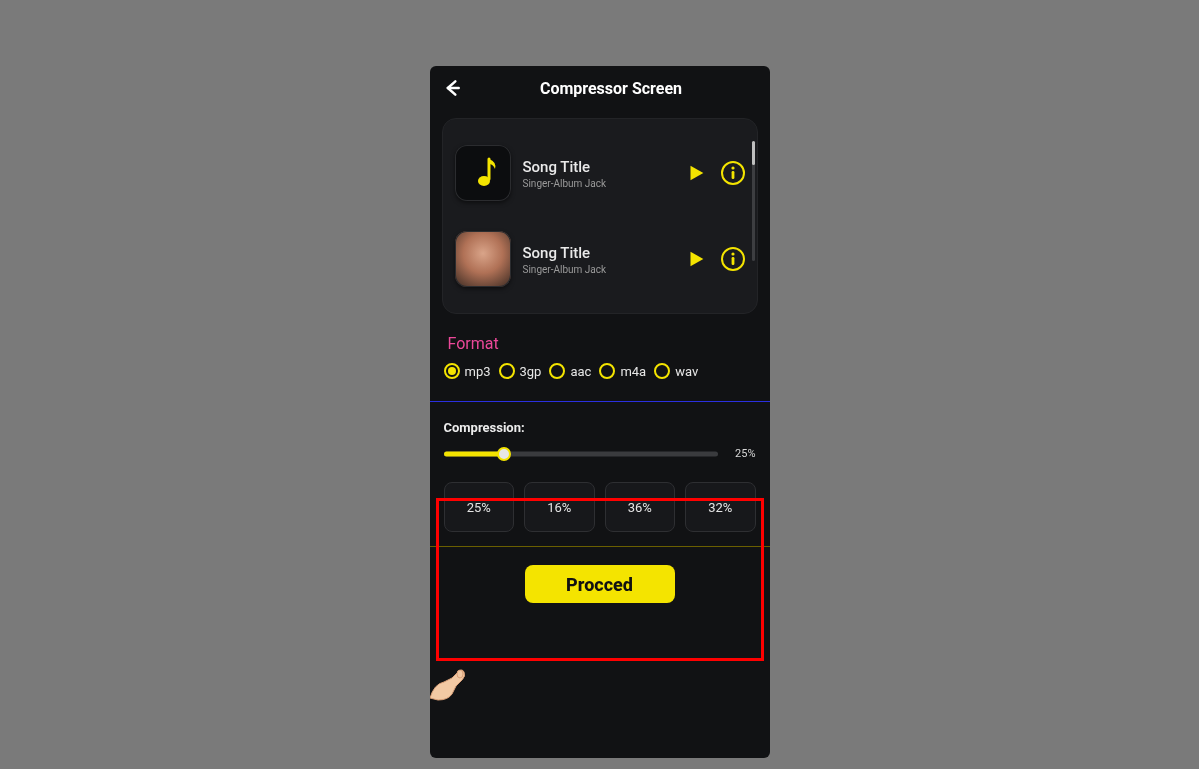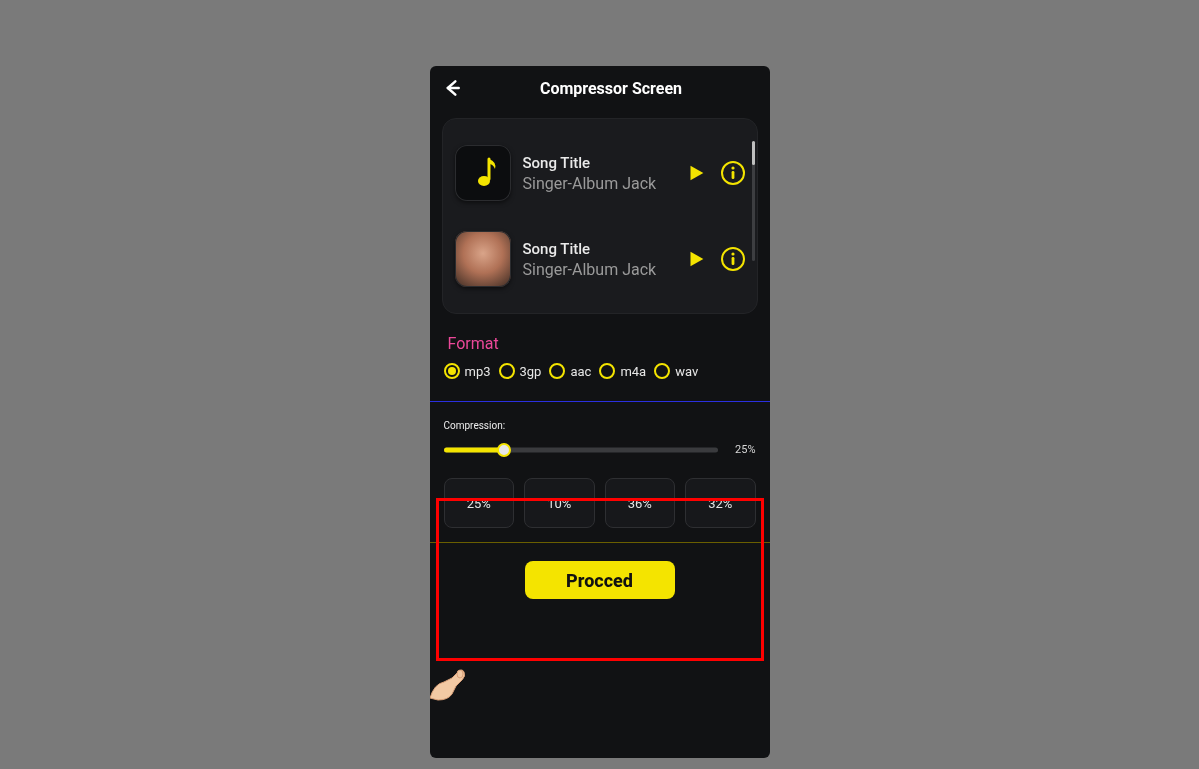--- a/index.html
+++ b/index.html
@@ -68,21 +68,21 @@
     box-shadow: inset 0 0 0 1px #2b2c2f, 0 2px 4px rgba(0,0,0,0.5);
     display: flex; align-items: center; justify-content: center;
     flex: none;
     overflow: hidden;
   }
   .thumb.photo {
     background: radial-gradient(circle at 50% 40%, #d9a489 0%, #b07156 45%, #3a2a22 100%);
   }
   .song-meta { flex: 1; min-width: 0; }
   .song-title { font-size: 15px; color: #eaeaea; font-weight: 500; }
-  .song-sub { font-size: 16px; color: #9a9a9a; margin-top: 2px; }
+  .song-sub { font-size: 10px; color: #9a9a9a; margin-top: 2px; }
   .play-btn {
     width: 26px; height: 26px; flex: none;
     display: flex; align-items: center; justify-content: center;
     cursor: pointer;
   }
   .info-btn {
     width: 24px; height: 24px; flex: none;
     border: 2px solid #f4e400;
     border-radius: 50%;
     display: flex; align-items: center; justify-content: center;
@@ -148,21 +148,21 @@
     left: 6px; right: 6px;
     top: 432px;
     height: 163px;
     border: 3px solid #ff0000;
     pointer-events: none;
   }
   .compression {
     margin: 18px 14px 0 14px;
   }
   .comp-label {
-    font-size: 10px; color: #ececec; font-weight: 400;
+    font-size: 13px; color: #ececec; font-weight: 700;
     margin-bottom: 12px;
   }
   .slider-wrap {
     display: flex; align-items: center; gap: 8px;
   }
   .slider {
     position: relative;
     flex: 1;
     height: 12px;
   }
@@ -320,21 +320,21 @@
     <div class="slider-wrap">
       <div class="slider">
         <div class="track"></div>
         <div class="fill"></div>
         <div class="thumb-dot"></div>
       </div>
       <div class="slider-val">25%</div>
     </div>
     <div class="preset-row">
       <div class="preset">25%</div>
-      <div class="preset">10%</div>
+      <div class="preset">16%</div>
       <div class="preset">36%</div>
       <div class="preset">32%</div>
     </div>
   </div>
 
   <div class="yellow-line"></div>
 
   <div class="proceed">Procced</div>
 
   <div class="highlight-box"></div>

